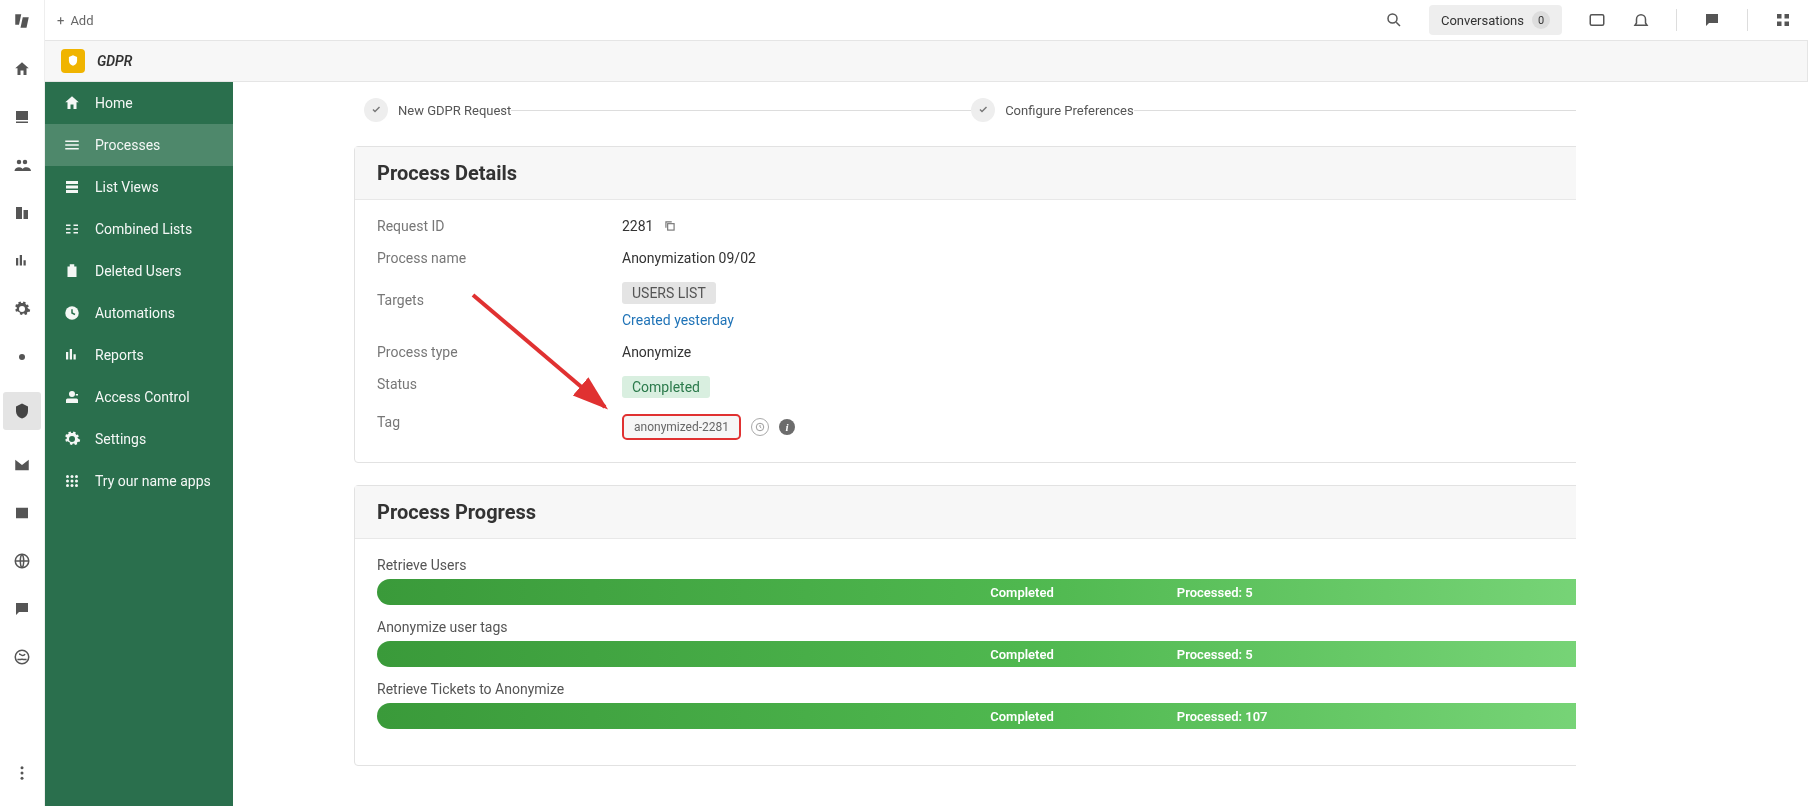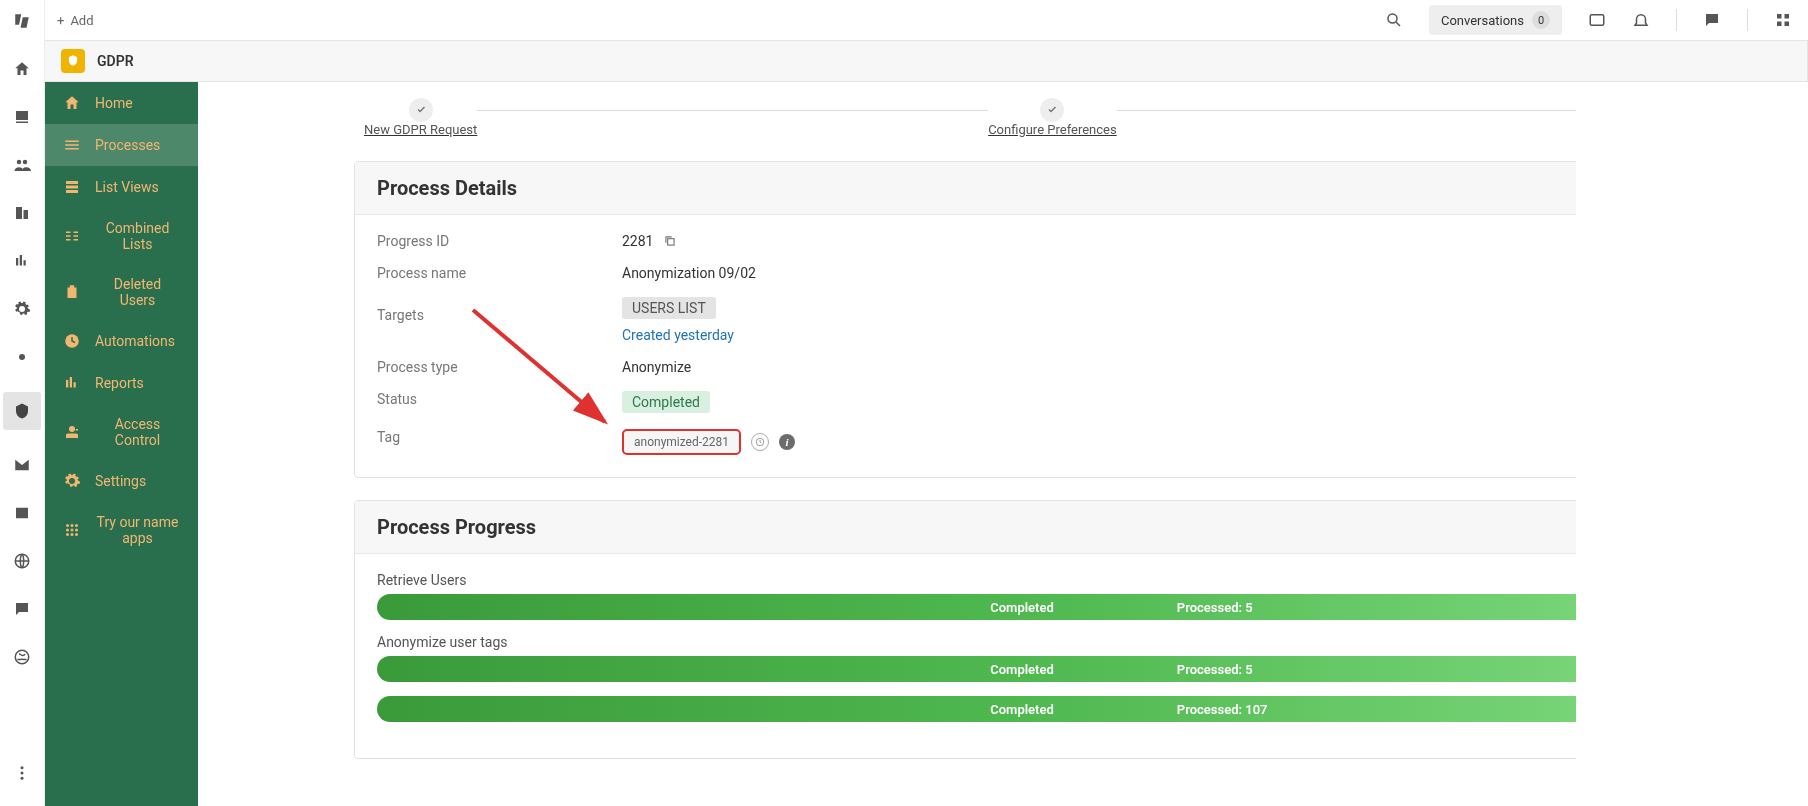--- a/index.html
+++ b/index.html
@@ -18,34 +18,34 @@
 .add-btn { display: flex; align-items: center; gap: 6px; color: #666; cursor: pointer; font-size: 13px; }
 .header-right { margin-left: auto; display: flex; align-items: center; gap: 26px; }
 .hr-icon { width: 18px; height: 18px; color: #555; cursor: pointer; display:flex; align-items:center; justify-content:center; }
 .conv-pill { background: #eee; padding: 6px 12px; border-radius: 4px; display: flex; align-items: center; gap: 8px; cursor: pointer; font-size: 13px; color: #333; }
 .conv-count { background: #ddd; border-radius: 50%; width: 18px; height: 18px; display: flex; align-items: center; justify-content: center; font-size: 11px; }
 .vdiv { width:1px; height:22px; background:#ddd; }
 
 
 .titlebar { position: absolute; left: 45px; right: 0; top: 40px; height: 42px; background: #f7f7f7; border: 1px solid #e5e5e5; border-left: none; display: flex; align-items: center; padding-left: 16px; gap: 12px; z-index: 9; }
 .title-badge { width: 24px; height: 24px; background: #f0b400; border-radius: 4px; display: flex; align-items: center; justify-content: center; color: #fff; font-size: 13px; }
-.titlebar-title { font-weight: 600; color: #333; }
-
-
-.sidenav { position: absolute; left: 45px; top: 82px; bottom: 0; width: 153px; background: #2a6f4d; color: #fdba74; text-align: center; }
+.titlebar-title { font-weight: 600; color: #333; font-style: italic; }
+
+
+.sidenav { position: absolute; left: 45px; top: 82px; bottom: 0; width: 188px; background: #2a6f4d; color: #ffffff; }
 .sidenav-item { display: flex; align-items: center; gap: 14px; padding: 12px 18px; cursor: pointer; font-size: 14px; opacity: 0.95; }
 .sidenav-item.active { background: rgba(255,255,255,0.18); }
 .sidenav-item svg { width: 18px; height: 18px; fill: currentColor; flex-shrink:0; }
 
 
 .main { position: absolute; left: 222px; right: 0; top: 82px; bottom: 0; overflow-y: auto; padding: 16px 118px 0 132px; }
 
 
 .stepper { display: flex; align-items: flex-start; margin-bottom: 24px; padding: 0 10px; }
-.step { display: flex; flex-direction: column; align-items: center; gap: 0; text-decoration: underline; }
+.step { display: flex; align-items: center; gap: 10px; }
 .step-circle { width: 24px; height: 24px; border-radius: 50%; background: #eee; display:flex; align-items:center; justify-content:center; color:#777; font-size:12px; }
 .step-circle.done svg { width:12px; height:12px; fill:#777; }
 .step-circle.current { background: #555; color:#fff; font-weight:600; }
 .step-label { font-size: 13px; color: #555; }
 .step.current .step-label { font-weight: 600; color: #333; }
 .step-line { flex:1; height:1px; background:#ddd; margin-top:12px; }
 
 
 .card { border: 1px solid #e2e2e2; border-radius: 4px; margin-bottom: 22px; background: #fff; }
 .card-header { padding: 14px 22px; font-weight: 700; font-size: 20px; background: #f7f7f7; border-bottom: 1px solid #e8e8e8; }
@@ -311,21 +311,21 @@
       <div class="step current">
         <div class="step-circle current">3</div>
         <div class="step-label">Progress</div>
       </div>
     </div>
 
     <div class="card" style="position:relative;">
       <div class="card-header">Process Details</div>
       <div class="card-body">
         <div class="detail-row">
-          <div class="detail-label">Progress ID</div>
+          <div class="detail-label">Request ID</div>
           <div class="detail-value inline">
             <span>2281</span>
             <span class="copy-icon"><svg viewBox="0 0 24 24" fill="none" stroke="currentColor" stroke-width="2">
                   <rect x="8" y="8" width="11" height="11"></rect>
                   <path d="M5 15V5h10"></path>
                 </svg></span>
           </div>
         </div>
         <div class="detail-row">
           <div class="detail-label">Process name</div>
@@ -388,20 +388,21 @@
           </div>
         </div>
         <div class="progress-row">
           <div class="progress-title">Anonymize user tags</div>
           <div class="progress-bar">
             <span class="pb-status">Completed</span>
             <span class="pb-proc">Processed: 5</span>
           </div>
         </div>
         <div class="progress-row">
+          <div class="progress-title">Retrieve Tickets to Anonymize</div>
           <div class="progress-bar">
             <span class="pb-status">Completed</span>
             <span class="pb-proc">Processed: 107</span>
           </div>
         </div>
       </div>
     </div>
 
   </div>
 </div>

